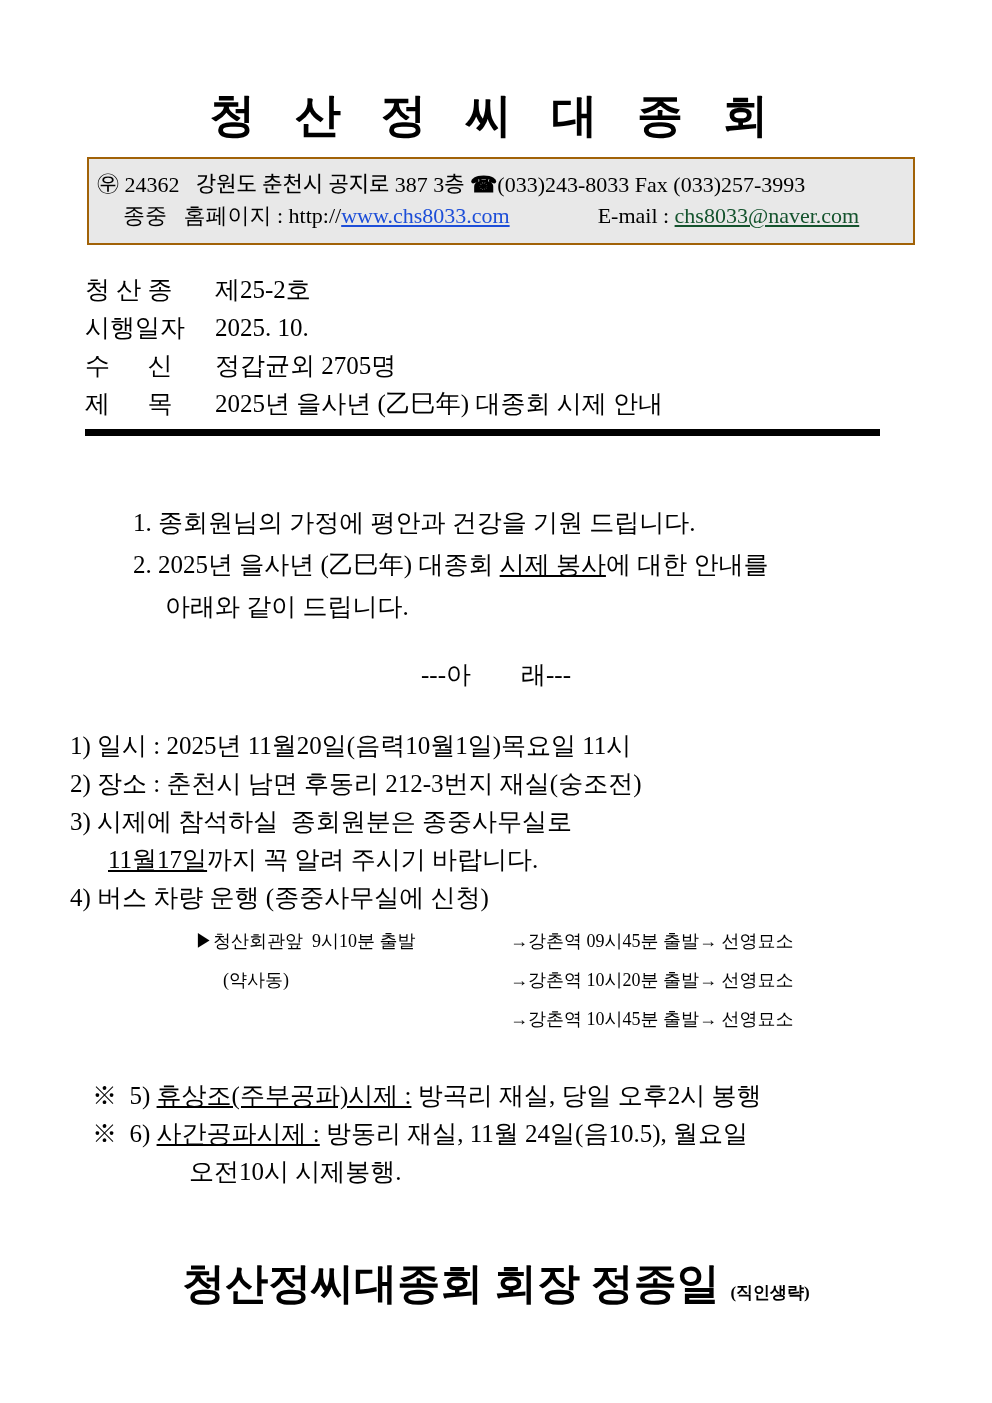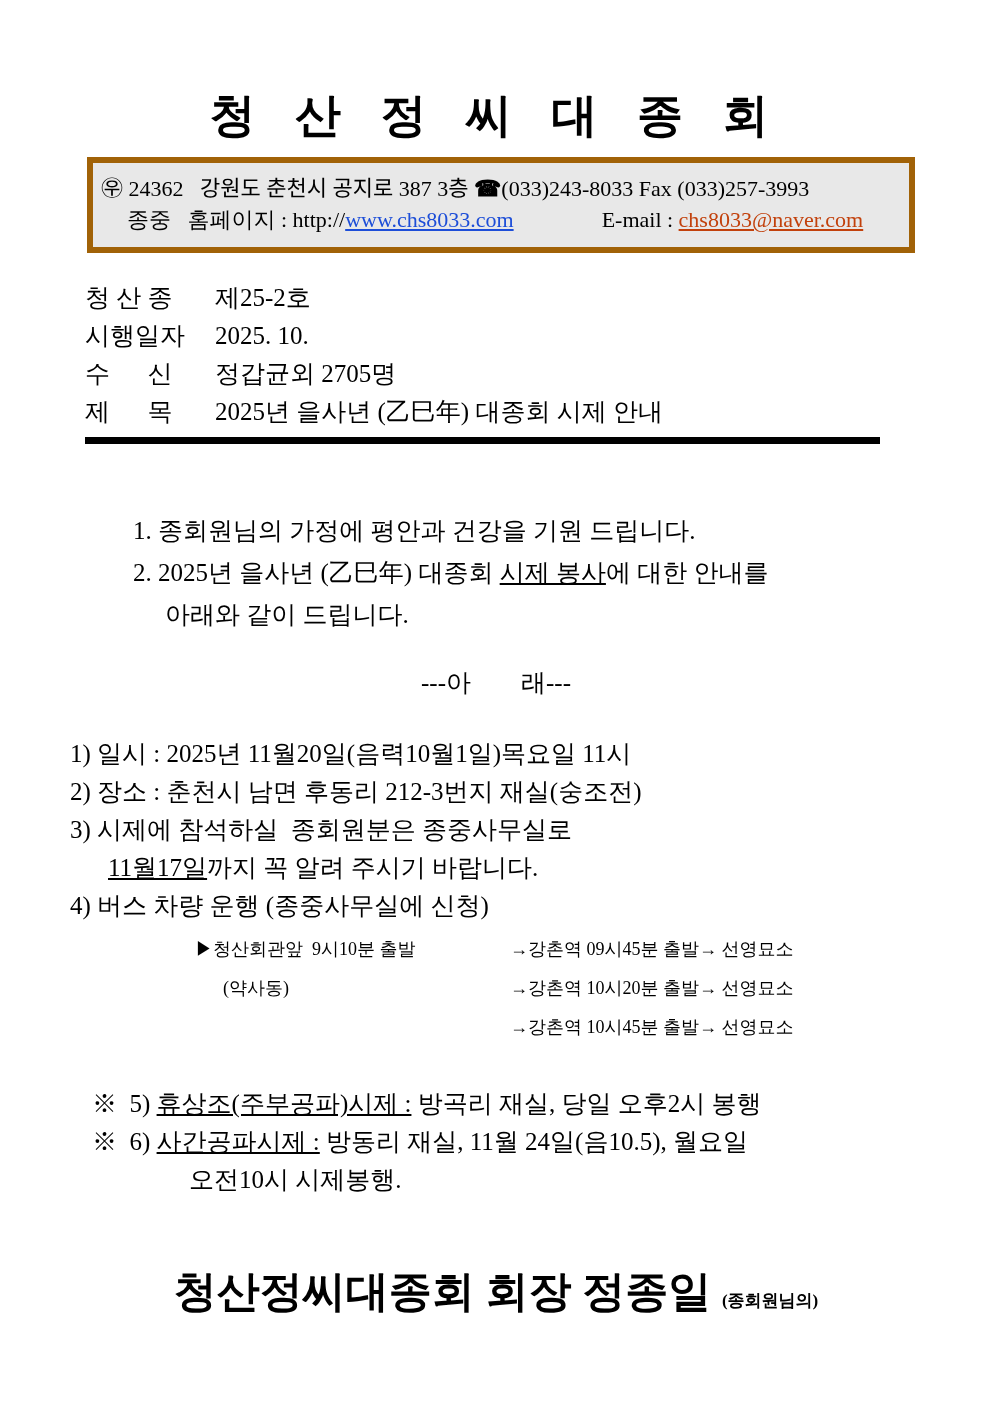--- a/index.html
+++ b/index.html
@@ -22,34 +22,34 @@
     font-weight: bold;
     letter-spacing: 14px;
     white-space: pre;
     line-height: 1.2;
   }
 
   
   .contact-box {
     margin: 14px 77px 0 87px;
     background: #e8e8e8;
-    border: 6px solid #a16207;
+    border: 2px solid #a16207;
     padding: 10px 8px 12px 8px;
     font-size: 22px;
     line-height: 31px;
   }
   .contact-line { white-space: pre; }
   .contact-line.second { padding-left: 26px; }
   .link-home {
     color: #1d4ed8;
     text-decoration: underline;
     white-space: pre;
   }
   .link-email {
-    color: #c2410c;
+    color: #14532d;
     text-decoration: underline;
     white-space: pre;
   }
   .email-label { margin-left: 88px; white-space: pre; }
   .phone-icon { font-weight: bold; }
 
   
   .meta-block {
     margin: 26px 0 0 85px;
     font-size: 25px;
@@ -187,13 +187,13 @@
       <span class="bus-right">→강촌역 10시45분 출발→ 선영묘소</span>
   </div>
 </div>
 
 <div class="notes-block">
   <div class="note"><span class="pre">※  5) </span><span class="u pre">휴상조(주부공파)시제 :</span><span class="pre"> 방곡리 재실, 당일 오후2시 봉행</span></div>
   <div class="note"><span class="pre">※  6) </span><span class="u pre">사간공파시제 :</span><span class="pre"> 방동리 재실, 11월 24일(음10.5), 월요일</span></div>
   <div class="note note-cont">오전10시 시제봉행.</div>
 </div>
 
-<div class="footer-sign"><span class="pre">청산정씨대종회 회장 정종일 </span><span class="seal-note">(종회원님의)</span></div>
+<div class="footer-sign"><span class="pre">청산정씨대종회 회장 정종일 </span><span class="seal-note">(직인생략)</span></div>
 
 </body></html>

